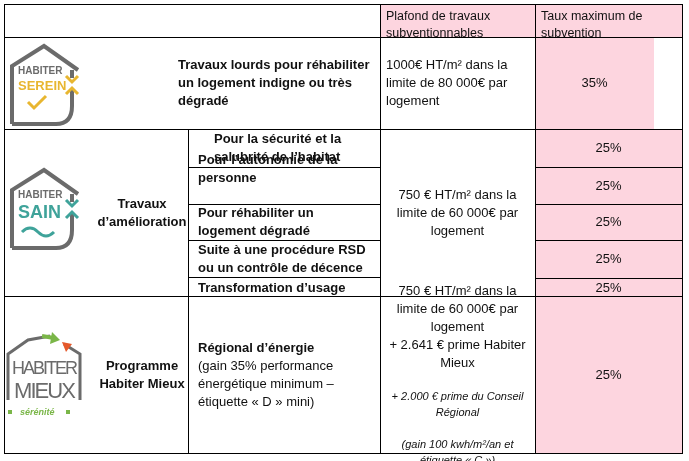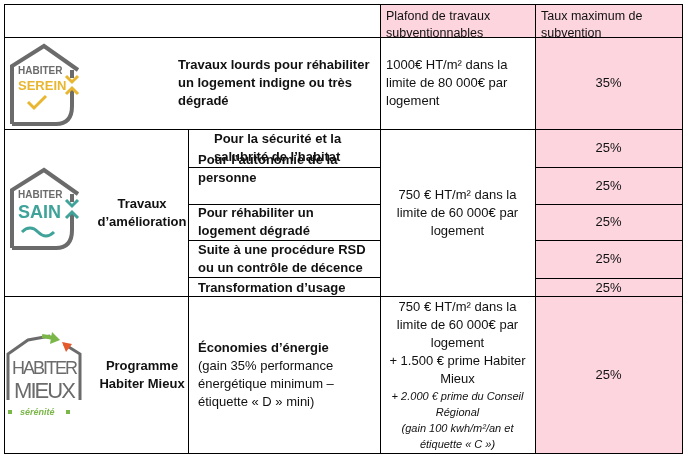--- a/index.html
+++ b/index.html
@@ -4,34 +4,34 @@
 <style>
   html,body{margin:0;padding:0;background:#fff;}
   body{width:689px;height:461px;position:relative;overflow:hidden;font-family:"Liberation Sans",sans-serif;color:#111;}
   .cell{position:absolute;box-sizing:border-box;display:flex;align-items:center;}
   .ln{position:absolute;background:#000;}
   .pink{background:#fdd5df;}
   .hdr{font-weight:normal;font-size:12.5px;line-height:17px;align-items:flex-start;padding:4px 6px;}
   .bold{font-weight:bold;font-size:13px;line-height:18px;}
   .reg{font-size:13px;line-height:18px;}
   .ctr{justify-content:center;text-align:center;}
-  .it{font-style:italic;font-size:11px;line-height:16px;display:block;}
+  .it{font-style:italic;font-size:11px;line-height:16px;display:block;margin-top:16px;}
   .logo{position:absolute;}
 </style>
 </head>
 <body>
 
 <div class="cell pink hdr" style="left:380px;top:4px;width:155px;height:33px;">
     <span>Plafond de travaux subventionnables</span>
   </div>
 <div class="cell pink hdr" style="left:535px;top:4px;width:147px;height:33px;">
     <span>Taux maximum de subvention</span>
   </div>
 
-<div class="cell pink ctr reg" style="left:535px;top:37px;width:147px;height:92px;">
+<div class="cell pink ctr reg" style="left:535px;top:37px;width:119px;height:92px;">
     <span>35%</span>
   </div>
 <div class="cell pink ctr reg" style="left:535px;top:129px;width:147px;height:38px;">
     <span>25%</span>
   </div>
 <div class="cell pink ctr reg" style="left:535px;top:167px;width:147px;height:37px;">
     <span>25%</span>
   </div>
 <div class="cell pink ctr reg" style="left:535px;top:204px;width:147px;height:36px;">
     <span>25%</span>
@@ -105,28 +105,28 @@
   <text x="10" y="68" font-family="Liberation Sans, sans-serif" font-size="22" fill="#6b6b6b" textLength="62">MIEUX</text>
   <rect x="4" y="80" width="4" height="4" fill="#7ab648"></rect>
   <text x="16" y="85" font-family="Liberation Sans, sans-serif" font-size="9" font-style="italic" font-weight="bold" fill="#7ab648">sérénité</text>
   <rect x="62" y="80" width="4" height="4" fill="#7ab648"></rect>
 </svg>
 <div class="cell bold ctr" style="left:96px;top:297px;width:92px;height:156px;">
     <span>Programme Habiter Mieux</span>
   </div>
 <div class="cell reg" style="left:188px;top:297px;width:192px;height:156px;padding:0 10px;">
   <div>
-    <div class="bold">Économies d’énergie</div>
+    <div class="bold">Régional d’énergie</div>
     <div>(gain 35% performance énergétique minimum – étiquette « D » mini)</div>
   </div>
 </div>
 <div class="cell reg ctr" style="left:380px;top:297px;width:155px;height:156px;padding:0 4px;">
   <div>
     <div>750 € HT/m² dans la limite de 60 000€ par logement</div>
-    <div>+ 1.500 € prime Habiter Mieux</div>
+    <div>+ 2.641 € prime Habiter Mieux</div>
     <span class="it">+ 2.000 € prime du Conseil Régional</span>
     <span class="it">(gain 100 kwh/m²/an et étiquette « C »)</span>
   </div>
 </div>
 
 <div class="ln" style="left:4px;top:4px;width:679px;height:1px;"></div>
 <div class="ln" style="left:4px;top:453px;width:679px;height:1px;"></div>
 <div class="ln" style="left:4px;top:4px;width:1px;height:450px;"></div>
 <div class="ln" style="left:682px;top:4px;width:1px;height:450px;"></div>
 <div class="ln" style="left:4px;top:37px;width:679px;height:1px;"></div>

